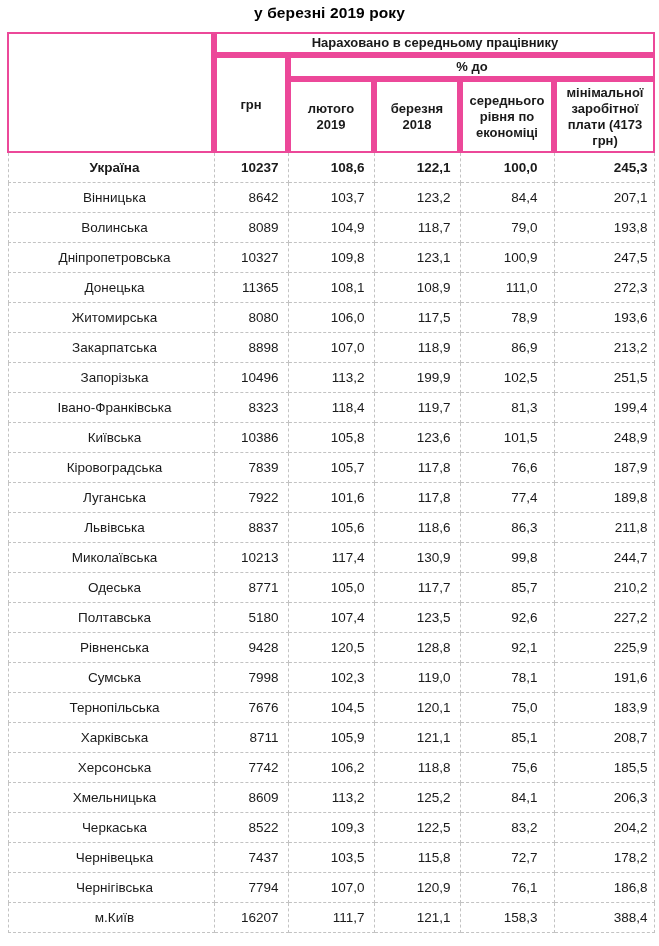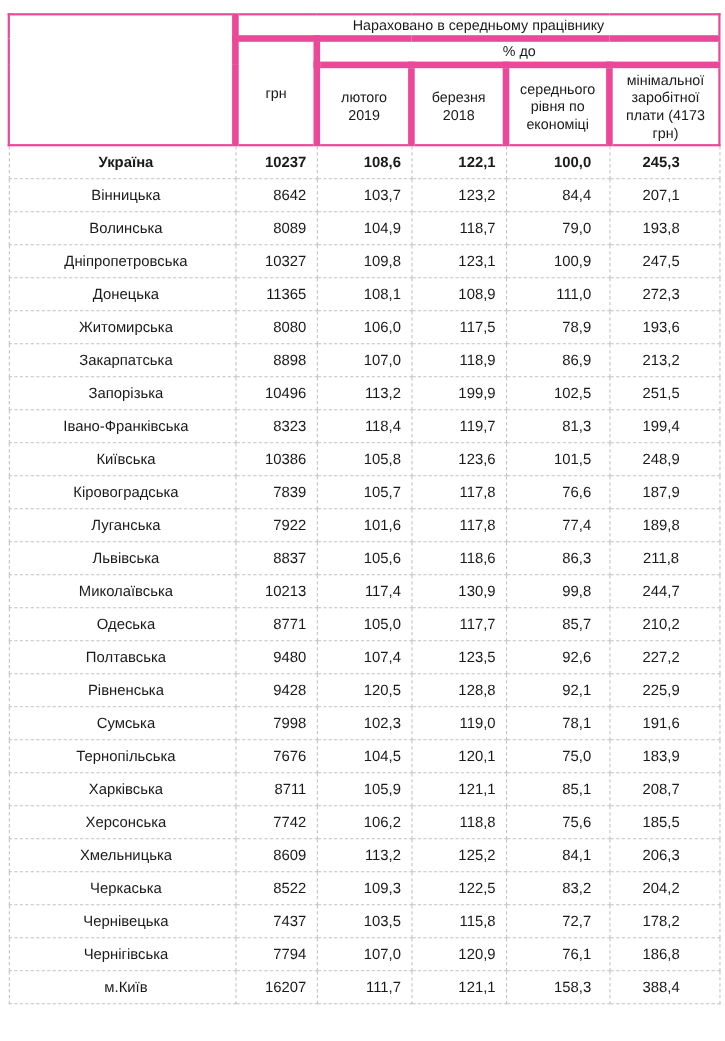--- a/index.html
+++ b/index.html
@@ -31,21 +31,21 @@
   }
   col.c0 { width: 206px; }
   col.c1 { width: 74px; }
   col.c2 { width: 86px; }
   col.c3 { width: 86px; }
   col.c4 { width: 94px; }
   col.c5 { width: 100px; }
 
   thead th {
     border: 6px solid #ec4899;
-    font-weight: normal;
+    font-weight: bold;
     font-size: 13px;
     text-align: center;
     vertical-align: middle;
     line-height: 16px;
     background: #ffffff;
     padding: 1px 2px;
   }
   thead tr.h1 th { height: 20px; }
   thead tr.h2 th.pct { height: 19px; }
   thead tr.h3 th { height: 73px; padding: 2px 4px; }
@@ -59,29 +59,30 @@
     height: 30px;
     font-size: 13.5px;
     vertical-align: middle;
     background: #ffffff;
     white-space: nowrap;
     overflow: hidden;
   }
   tbody td.region { text-align: center; padding-left: 7px; }
   tbody td.num { text-align: right; padding-right: 9px; }
   tbody td.c4 { padding-right: 16px; }
-  tbody td.c5 { padding-right: 6px; text-align: center; }
+  tbody td.c5 { padding-right: 6px; }
   tbody tr.bold td { font-weight: bold; }
 </style>
 </head>
 <body>
 
 <div class="page">
 
   <div class="title-block">
+    <div class="title-line">у березні 2019 року</div>
   </div>
 
   <table class="salary">
     <colgroup>
       <col class="c0">
         <col class="c1">
         <col class="c2">
         <col class="c3">
         <col class="c4">
         <col class="c5">
@@ -218,21 +219,21 @@
         <tr>
           <td class="region c0">Одеська</td>
           <td class="num c1">8771</td>
           <td class="num c2">105,0</td>
           <td class="num c3">117,7</td>
           <td class="num c4">85,7</td>
           <td class="num c5">210,2</td>
         </tr>
         <tr>
           <td class="region c0">Полтавська</td>
-          <td class="num c1">9480</td>
+          <td class="num c1">5180</td>
           <td class="num c2">107,4</td>
           <td class="num c3">123,5</td>
           <td class="num c4">92,6</td>
           <td class="num c5">227,2</td>
         </tr>
         <tr>
           <td class="region c0">Рівненська</td>
           <td class="num c1">9428</td>
           <td class="num c2">120,5</td>
           <td class="num c3">128,8</td>

